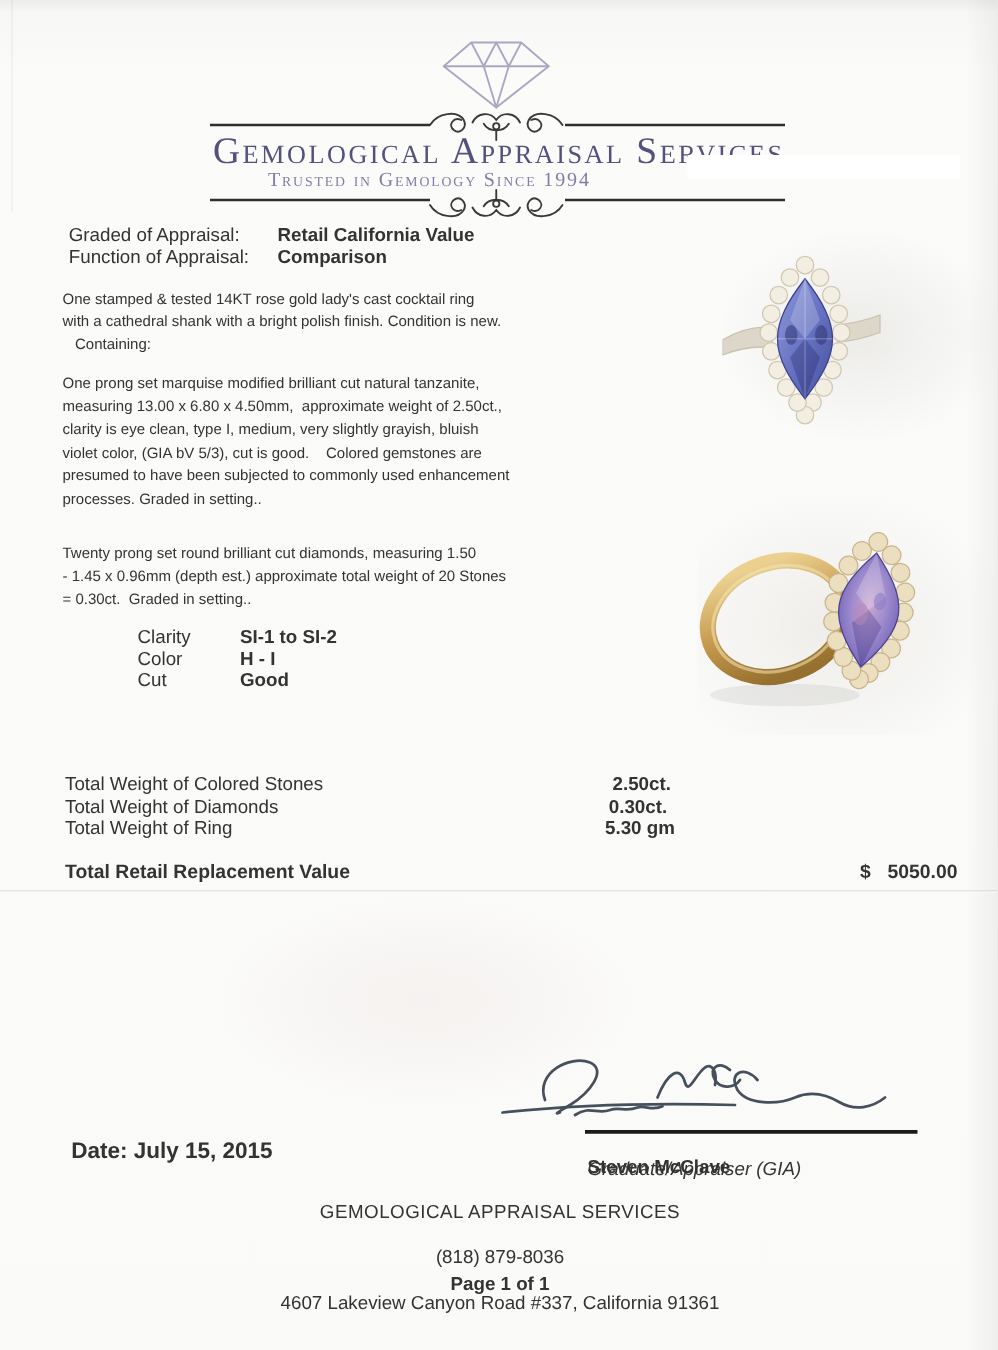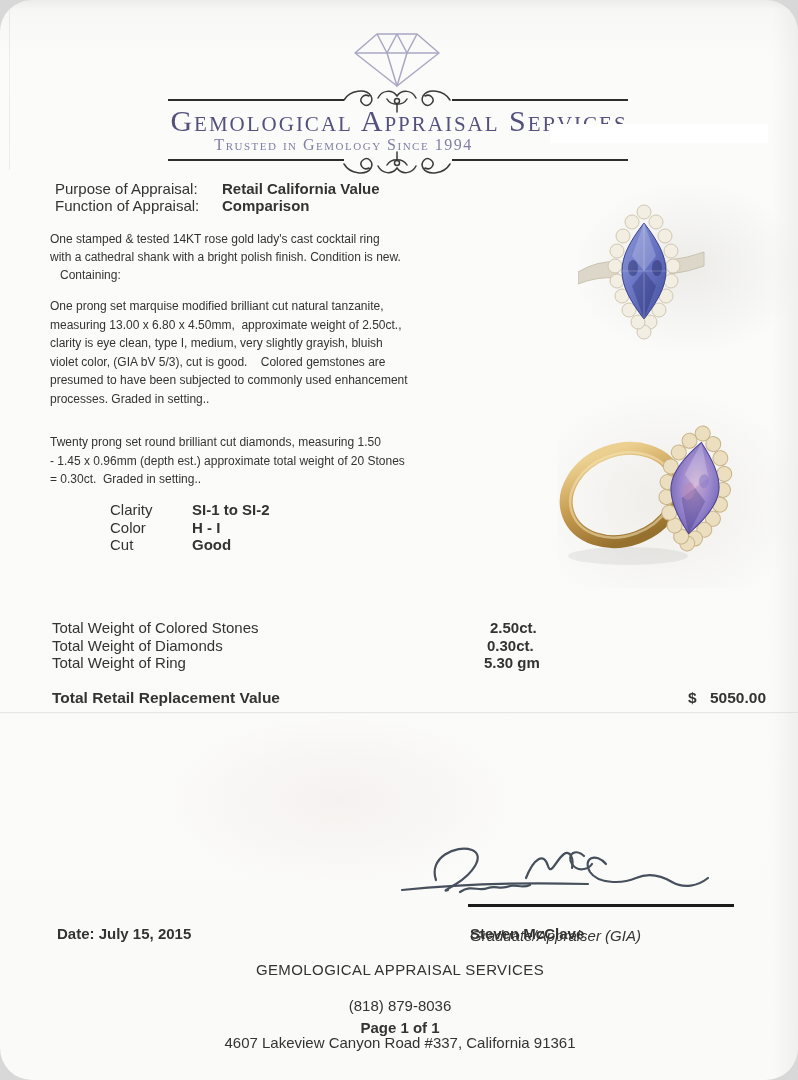--- a/index.html
+++ b/index.html
@@ -2,21 +2,21 @@
 <html><head>
 <meta charset="utf-8">
 <style>
   html,body{margin:0;padding:0;background:#d8d8d8;}
   .page{
     position:relative;width:798px;height:1080px;margin:0 auto;overflow:hidden;
     background:
       radial-gradient(ellipse 240px 120px at 340px 800px, rgba(226,205,205,0.20), transparent 70%),
       linear-gradient(180deg,#ececeb 0px,#f7f7f6 10px,#fbfbfa 60px,#fafaf8 100%),
       #fafaf8;
-    font-family:"Liberation Sans",sans-serif;color:#333;border-radius:32px;
+    font-family:"Liberation Sans",sans-serif;color:#333;
   }
   .edge-right{position:absolute;top:0;right:0;width:26px;height:1080px;
     background:linear-gradient(90deg,transparent,rgba(0,0,0,0.045));}
   .edge-line{position:absolute;left:9px;top:0;width:1px;height:170px;background:rgba(0,0,0,0.06);}
   .crease{position:absolute;left:0;top:712px;width:798px;height:2px;
     background:linear-gradient(180deg,rgba(150,150,145,0.28),rgba(255,255,255,0.6));}
   
   .logo{position:absolute;left:352px;top:28px;width:90px;height:62px;}
   .orn{position:absolute;left:342px;width:110px;height:30px;}
   .orn1{top:85px;} .orn2{top:149px;transform:scaleY(-1);}
@@ -39,21 +39,21 @@
   .p-diam{top:433px;}
   .grade-label{left:85px;margin-left:25px;} .grade-value{left:192px;}
   .tot-label{left:52px;font-size:15px;position:absolute;}
   .tot-value{position:absolute;font-weight:bold;font-size:15px;}
   .grand{position:absolute;top:689px;font-weight:bold;font-size:15.5px;}
   
   .sig-svg{position:absolute;left:398px;top:840px;width:318px;height:66px;}
   .sig-line{position:absolute;left:468px;top:904px;width:266px;height:3px;background:#1b1b1b;}
   .sig-name{position:absolute;left:470px;top:909px;font-size:15px;font-weight:bold;margin-top:16px;}
   .sig-title{position:absolute;left:470px;top:927px;font-size:15px;font-style:italic;}
-  .date{position:absolute;left:57px;top:910px;font-size:15px;font-weight:bold;margin-top:15px;}
+  .date{position:absolute;left:57px;top:910px;font-size:18px;font-weight:bold;}
   .foot{position:absolute;left:90px;width:620px;text-align:center;font-size:15px;}
   .f1{top:961px;letter-spacing:0.4px;} .f2{top:1009px;margin-top:25px;} .f3{top:997px;} .f4{top:1019px;font-weight:bold;}
   
   .photo1{position:absolute;left:578px;top:186px;width:220px;height:164px;
     background:radial-gradient(ellipse at 50% 50%,rgba(224,223,219,0.55),transparent 75%);}
   .photo2{position:absolute;left:558px;top:396px;width:240px;height:192px;
     background:radial-gradient(ellipse at 45% 55%,rgba(228,226,221,0.55),transparent 75%);}
   svg{display:block;}
 </style>
 </head>
@@ -99,21 +99,21 @@
     <g fill="none" stroke="#3a3a3a" stroke-width="1.5" stroke-linecap="round">
       <path d="M2,15 C8,5 24,3 29,11 C32,17 26,23 21,19 C16,15 21,8 27,11"></path>
       <path d="M108,15 C102,5 86,3 81,11 C78,17 84,23 89,19 C94,15 89,8 83,11"></path>
       <path d="M36,13 C40,5 50,4 55,11 C60,4 70,5 74,13"></path>
       <path d="M45,14 C49,21 61,21 65,14"></path>
       <circle cx="55" cy="16" r="2.5"></circle>
       <path d="M55,19 L55,27"></path>
     </g>
   </svg>
 
-  <div class="lbl" style="left:55px;top:180px;">Purpose of Appraisal:</div>
+  <div class="lbl" style="left:55px;top:180px;">Graded of Appraisal:</div>
   <div class="val-b" style="left:222px;top:180px;">Retail California Value</div>
   <div class="lbl" style="left:55px;top:197px;">Function of Appraisal:</div>
   <div class="val-b" style="left:222px;top:197px;">Comparison</div>
 
   <div class="para p-intro">One stamped &amp; tested 14KT rose gold lady's cast cocktail ring
 with a cathedral shank with a bright polish finish. Condition is new.
    Containing:</div>
   <div class="para p-tanz">One prong set marquise modified brilliant cut natural tanzanite,
 measuring 13.00 x 6.80 x 4.50mm,  approximate weight of 2.50ct.,
 clarity is eye clean, type I, medium, very slightly grayish, bluish

